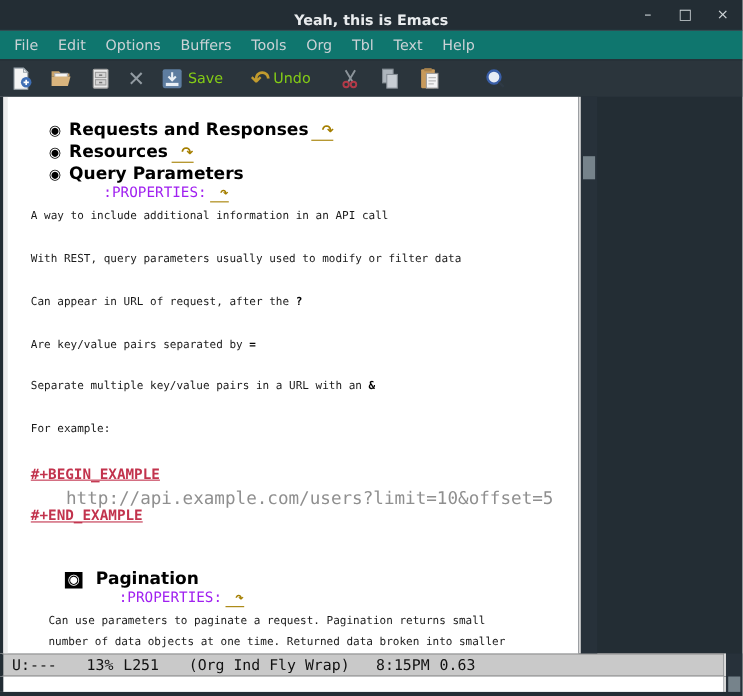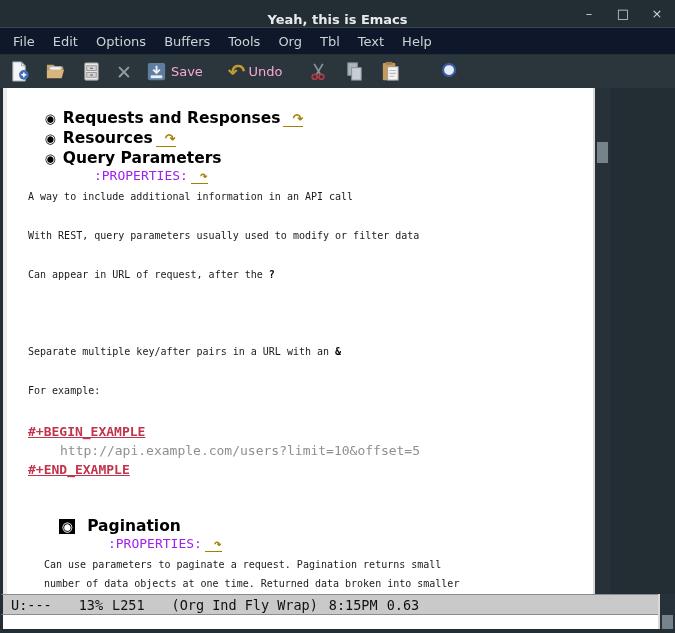--- a/index.html
+++ b/index.html
@@ -9,70 +9,70 @@
   
   .titlebar { height:27px; background:#232d34; position:relative;
               display:flex; align-items:flex-end; justify-content:center; }
   .title { color:#e8ebed; font-size:13px; font-weight:bold; }
   .win-controls { position:absolute; right:10px; top:0; height:100%;
                   display:flex; align-items:center; gap:18px; }
   .win-btn { color:#cfd5d8; font-size:13px; width:16px; text-align:center;
              cursor:default; line-height:14px; }
 
   
-  .menubar { height:27px; background:#0f172a; display:flex; align-items:center;
+  .menubar { height:27px; background:#0f766e; display:flex; align-items:center;
              padding-left:4px; border-top:1px solid #3a444c; }
   .menu-item { color:#ccd2d6; font-size:13px; padding:4px 9px; }
 
   
   .toolbar { height:34px; background:#2b353c; display:flex; align-items:center;
              padding-left:8px; border-top:1px solid #242e35; }
   .tbtn { display:flex; align-items:center; margin-right:13px; height:26px; }
   .tbtn svg { width:23px; height:23px; display:block; }
-  .tlabel { color:#f9a8d4; font-size:13px; margin-left:3px; }
+  .tlabel { color:#84cc16; font-size:13px; margin-left:3px; }
   .glyph-x { color:#939ca3; font-size:19px; font-weight:bold; line-height:22px; }
   .glyph-undo { color:#c29b2e; font-size:21px; font-weight:bold; line-height:22px; }
   .sp { width:12px; }
 
   
   .main { display:flex; height:506px; }
-  .text-col { width:593px; background:#ffffff; border-left:3px solid #232d34;
+  .text-col { width:526px; background:#ffffff; border-left:3px solid #232d34;
               position:relative; overflow:hidden; }
   .fringe { position:absolute; left:0; top:0; bottom:0; width:4px; background:#ececec; }
 
   .line { position:absolute; white-space:pre; }
   .hline { font-family:"DejaVu Sans", sans-serif; font-weight:bold;
            font-size:15.5px; color:#000; }
   .bullet { font-size:13px; margin-right:7px; }
   .cursor-bullet { background:#000; color:#fff; padding:0 2px; }
   .ellipsis { color:#a57f00; font-size:13px; font-weight:bold;
               border-bottom:1.5px solid #a57f00; padding-left:9px; margin-left:3px; }
   .props { font-family:"DejaVu Sans Mono", monospace; font-size:13px; color:#a020f0; }
   .para { font-family:"DejaVu Sans Mono", monospace; font-size:10px; color:#1a1a1a; }
   .para b { color:#000; }
   .meta { font-family:"DejaVu Sans Mono", monospace; font-size:13px;
           color:#c2334d; font-weight:bold;text-decoration:underline; }
-  .example { font-family:"DejaVu Sans Mono", monospace; font-size:13px; color:#8f8f8f; }
+  .example { font-family:"DejaVu Sans Mono", monospace; font-size:16px; color:#8f8f8f; }
 
   
   .scroll-col { width:17px; background:#27313a; position:relative;
                 border-left:2px solid #d9d9d9; }
   .thumb { position:absolute; left:2px; right:2px; background:#76838b; }
 
   
   .modeline-row { display:flex; height:21px; }
   .modeline { width:658px; background:#c9c9c9; border-left:3px solid #232d34;
               border-top:1px solid #8c8c8c; border-bottom:1px solid #8c8c8c;
               font-family:"DejaVu Sans Mono", monospace; font-size:13.5px; color:#111;
               display:flex; align-items:center; white-space:pre; padding-left:8px; }
   .ml-name { font-weight:bold; margin-left:14px; }
   .ml-pct { margin-left:27px; }
   .ml-line { margin-left:9px; }
   .ml-modes { margin-left:27px; }
-  .ml-time { margin-left:11px; }
+  .ml-time { margin-left:24px; }
   .ml-load { margin-left:9px; }
   .ml-scroll { width:17px; background:#27313a; border-left:2px solid #d9d9d9; }
 
   
   .echo-row { display:flex; height:14px; }
   .echo { width:658px; background:#ffffff; border-left:3px solid #232d34; }
   .echo-scroll { width:17px; background:#27313a; position:relative;
                  border-left:2px solid #d9d9d9; }
   .bottom-edge { height:4px; background:#232d34; }
 </style>
@@ -186,21 +186,22 @@
     <div class="line hline" style="top:43px;left:9px">
       <span class="bullet">◉</span><span>Query Parameters</span>
     </div>
     <div class="line props" style="top:65px;left:44px">
       <span>:PROPERTIES:</span><span class="ellipsis">↷</span>
     </div>
 
     <div class="line para" style="top:103px;left:25px">A way to include additional information in an API call</div>
     <div class="line para" style="top:181px;left:25px"><span>Can appear in URL of request, after the </span><b>?</b></div>
     <div class="line para" style="top:142px;left:25px">With REST, query parameters usually used to modify or filter data</div>
-    <div class="line para" style="top:258px;left:25px"><span>Separate multiple key/after pairs in a URL with an </span><b>&amp;</b></div>
+    <div class="line para" style="top:220px;left:25px"><span>Are key/value pairs separated by </span><b>=</b></div>
+    <div class="line para" style="top:258px;left:25px"><span>Separate multiple key/value pairs in a URL with an </span><b>&amp;</b></div>
     <div class="line para" style="top:297px;left:25px">For example:</div>
 
     <div class="line meta" style="top:336px;left:25px">#+BEGIN_EXAMPLE</div>
     <div class="line example" style="top:355px;left:57px">http://api.example.com/users?limit=10&amp;offset=5</div>
     <div class="line meta" style="top:374px;left:25px">#+END_EXAMPLE</div>
 
     <div class="line hline" style="top:411px;left:24px">
       <span class="bullet cursor-bullet">◉</span> <span>Pagination</span>
     </div>
     <div class="line props" style="top:433px;left:58px">

